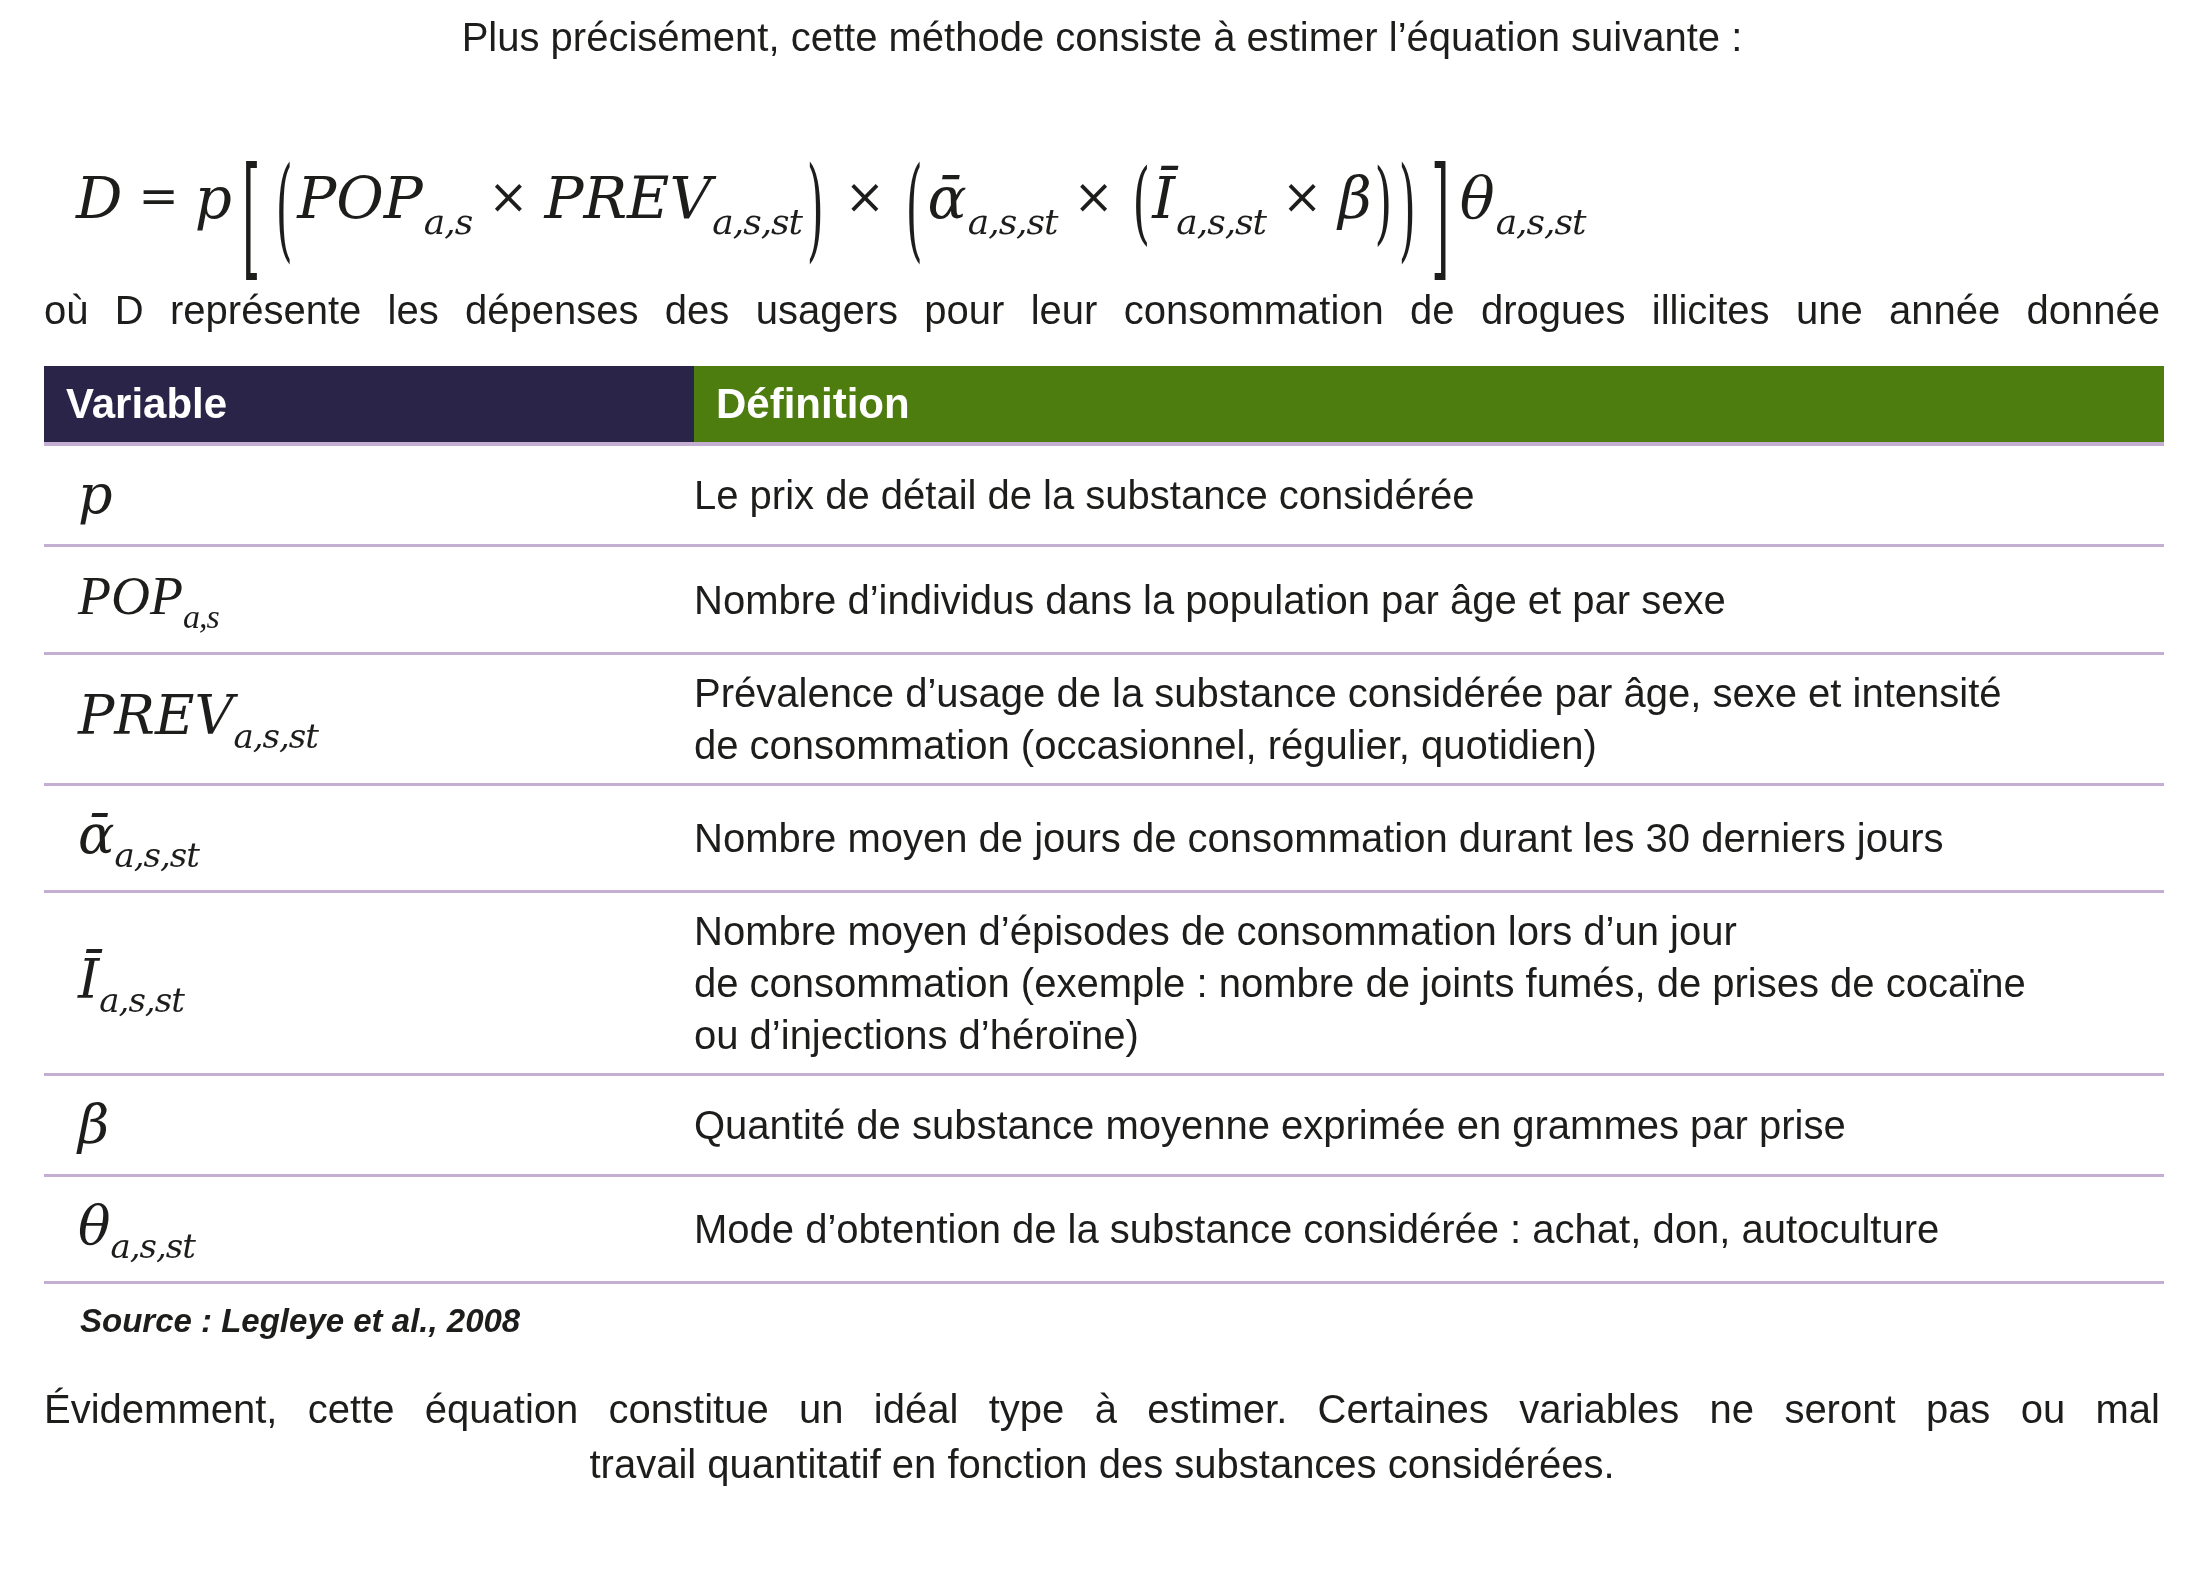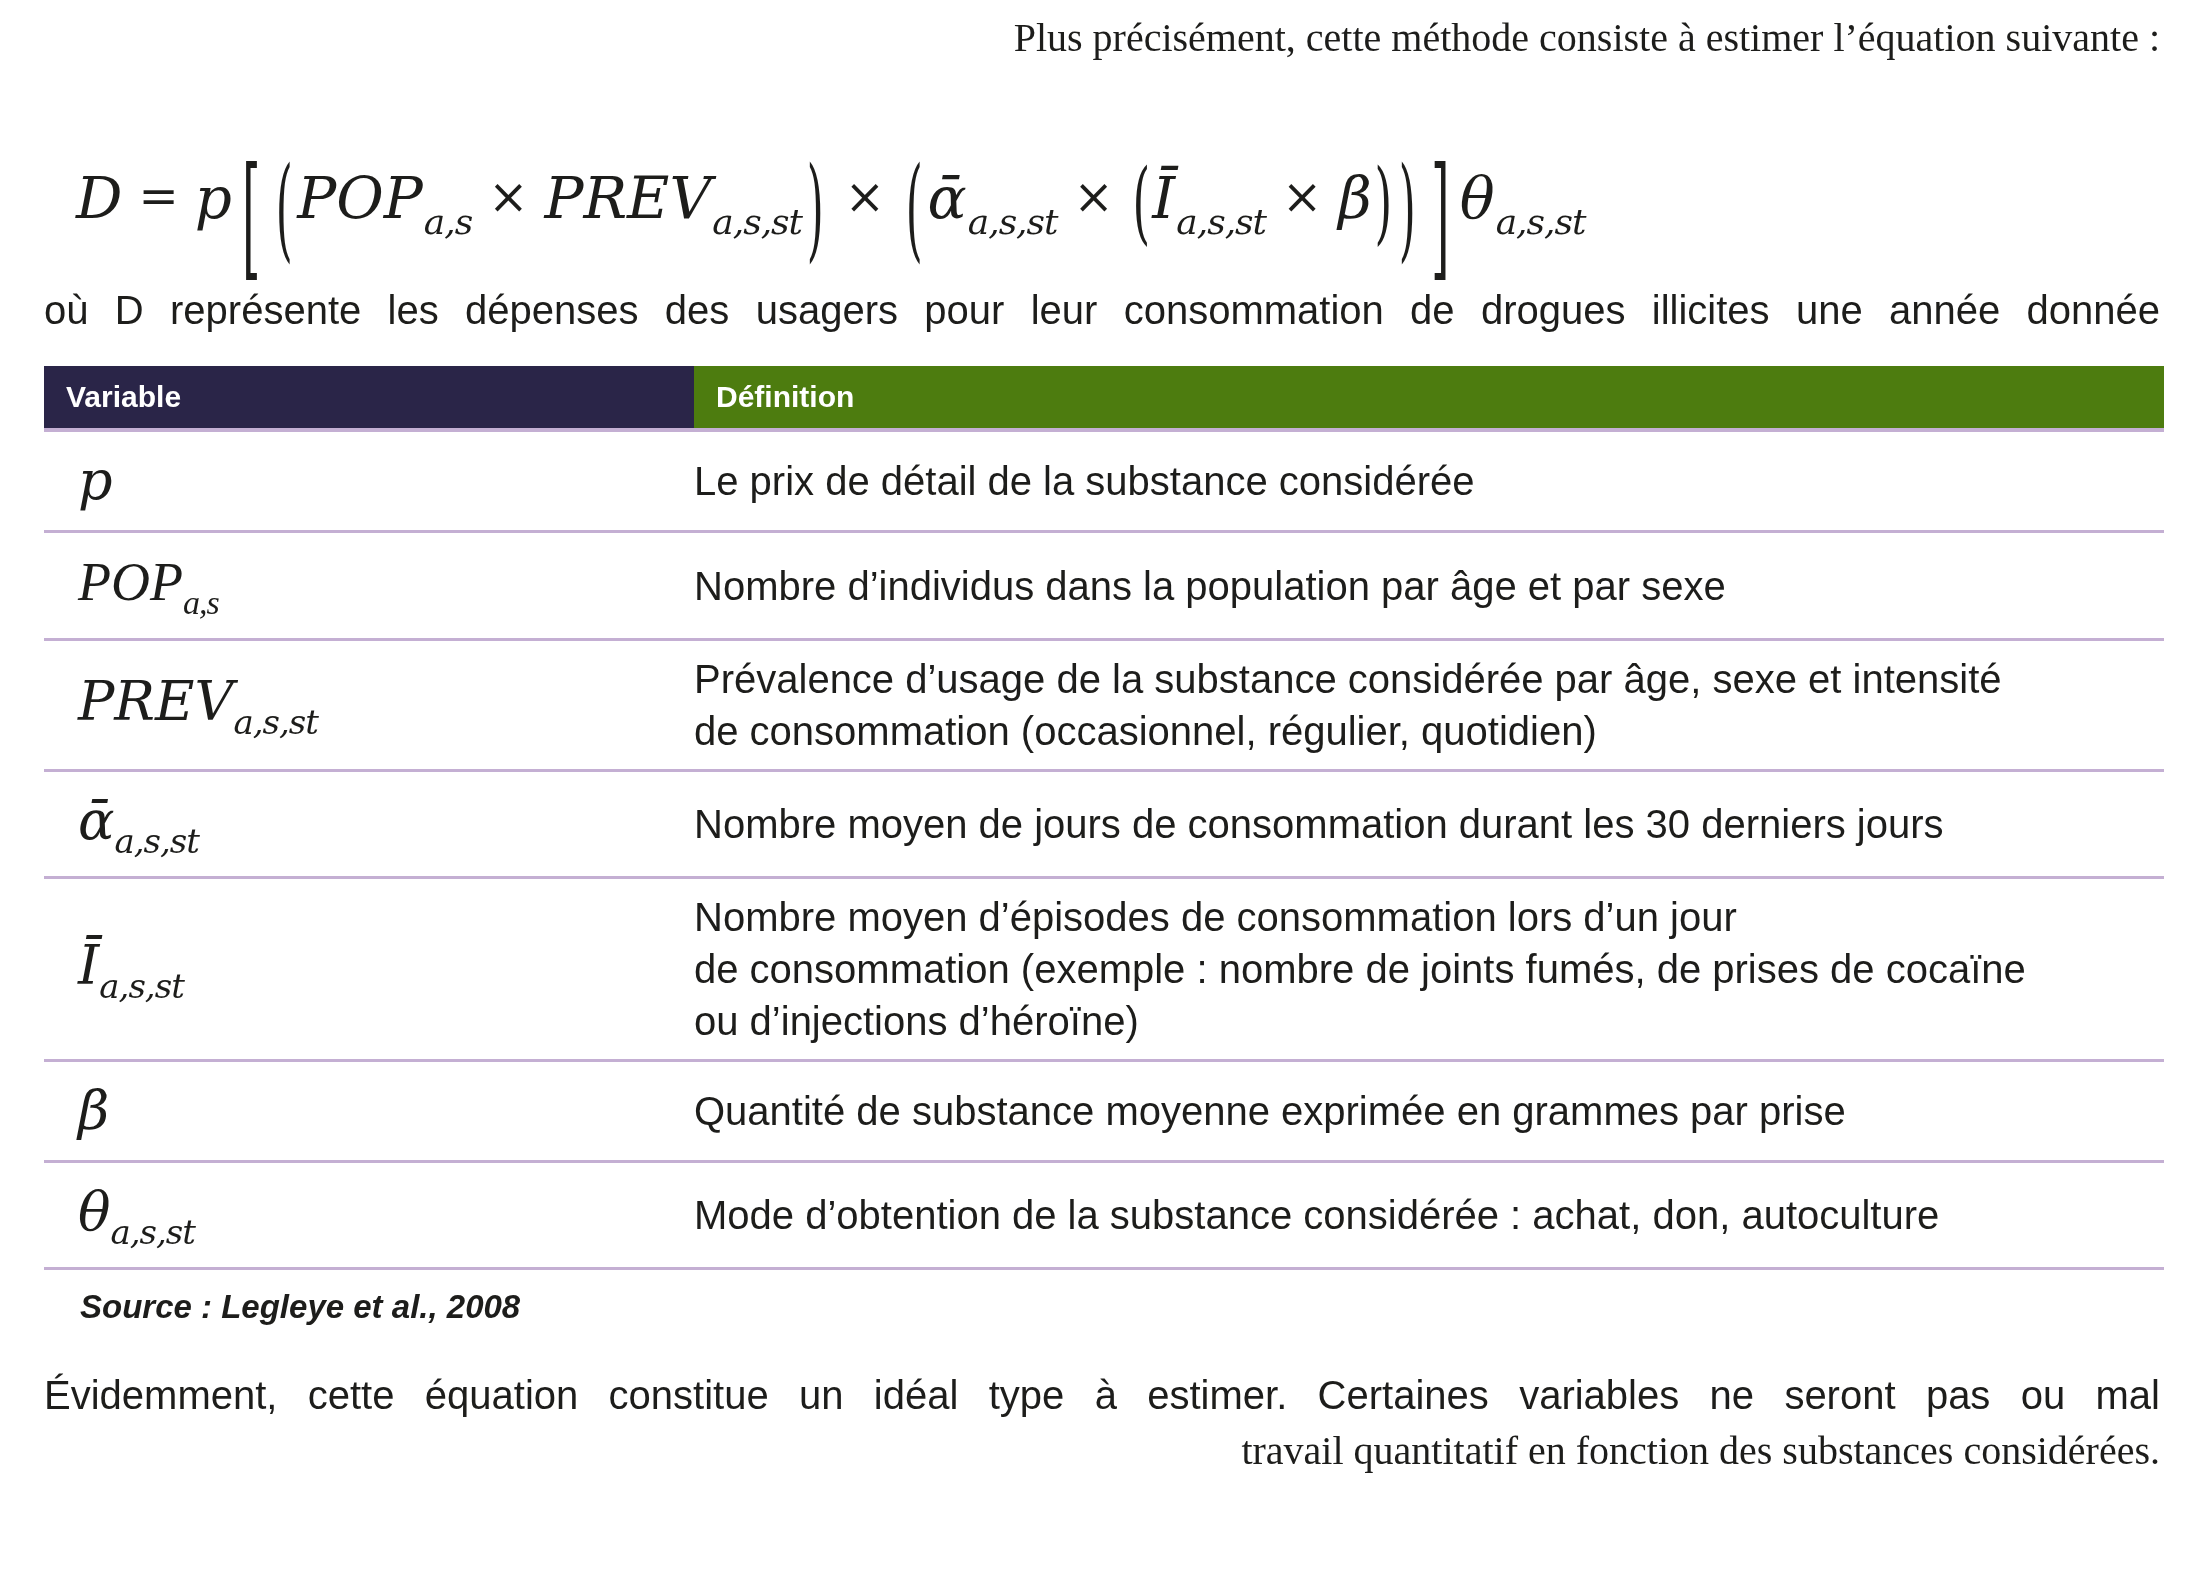--- a/index.html
+++ b/index.html
@@ -20,22 +20,21 @@
   }
   .para {
     font-size: 40px;
     line-height: 55px;
   }
   .para .jline {
     text-align: justify;
     text-align-last: justify;
   }
   .para .lline {
-    text-align: right;
-    font-family: Liberation Serif, serif;
+    text-align: center;
   }
   
   .equation {
     margin: 48px 0 0 32px;
     height: 170px;
     line-height: 170px;
     white-space: nowrap;
     font-family: "DejaVu Serif", serif;
   }
   .mvar {
@@ -71,21 +70,21 @@
   
   table.vars {
     width: 2120px;
     border-collapse: collapse;
     margin-top: 28px;
     table-layout: fixed;
   }
   table.vars th {
     color: #ffffff;
     text-align: left;
-    font-size: 30px;
+    font-size: 42px;
     font-weight: bold;
     padding: 14px 0 14px 22px;
   }
   table.vars th.col-var { width: 628px; }
   table.vars td {
     vertical-align: middle;
   }
   td.cell-var {
     font-family: "DejaVu Serif", serif;
     font-style: italic;

